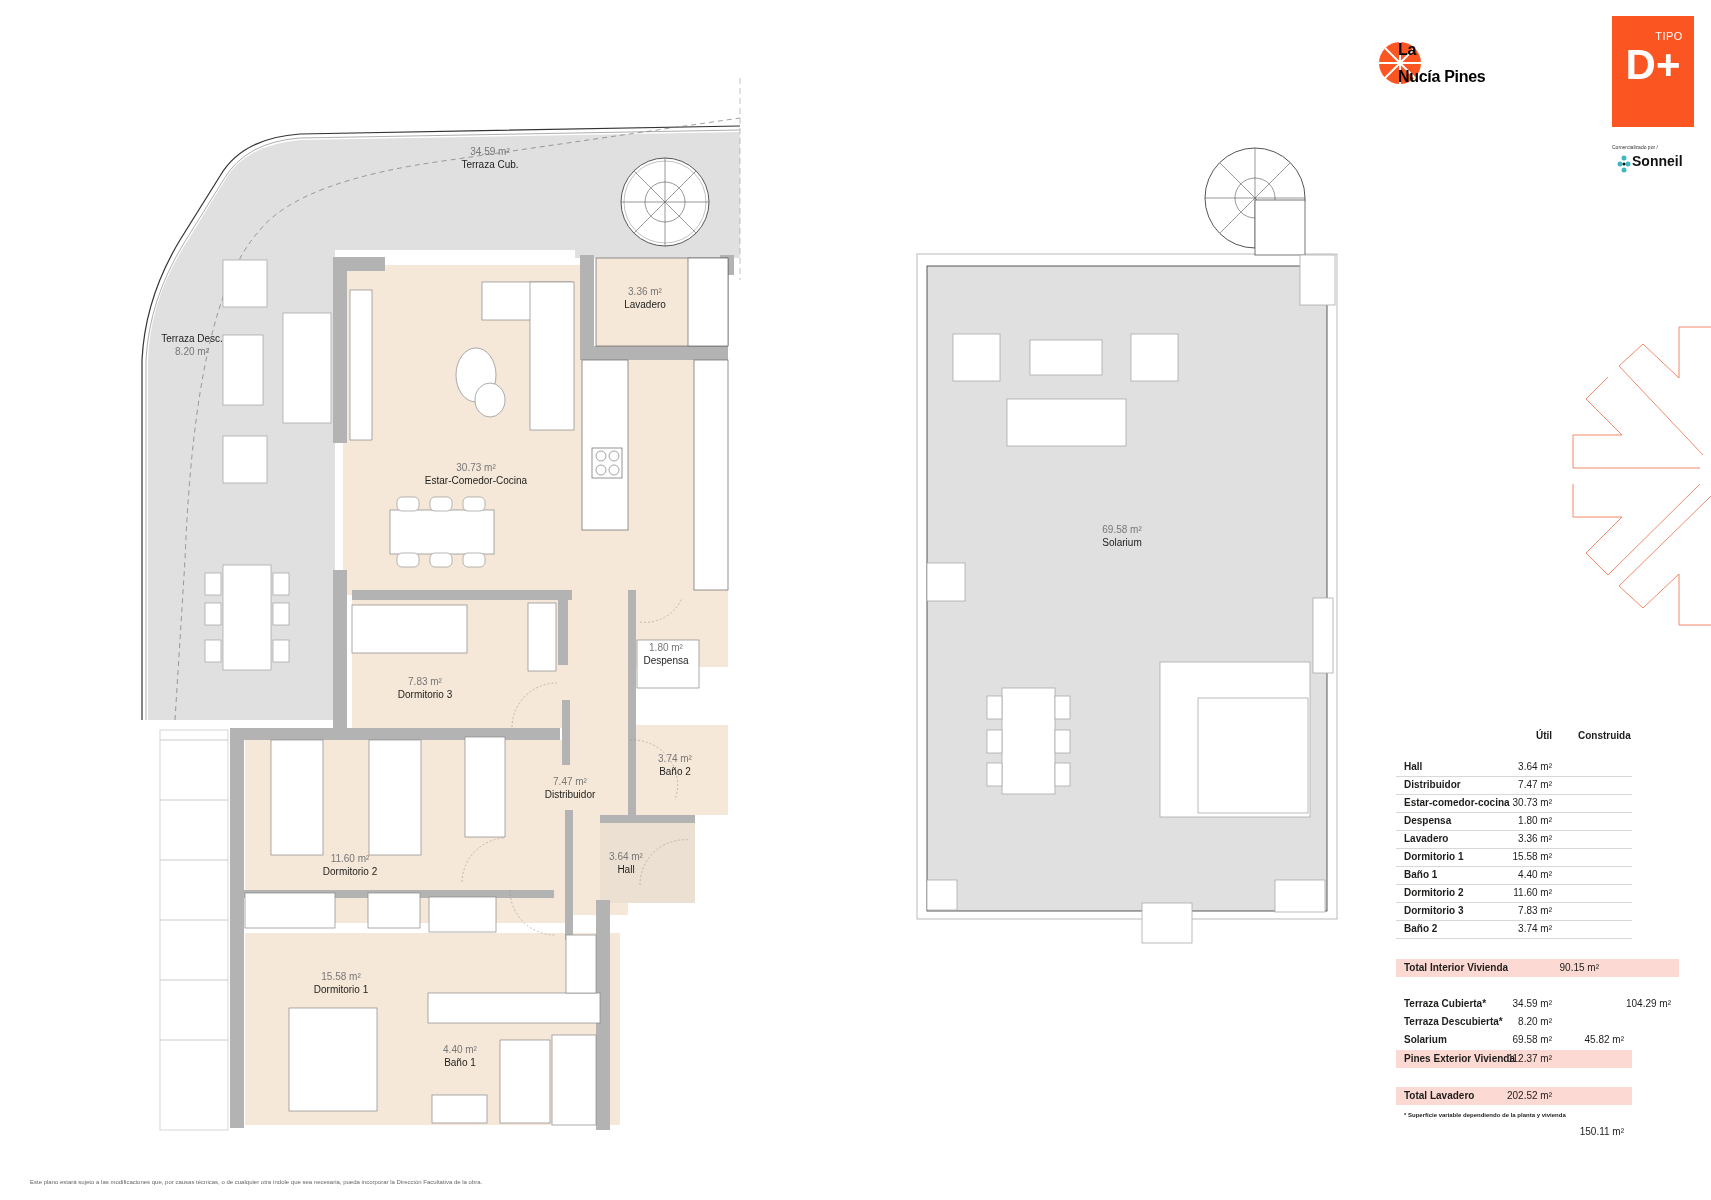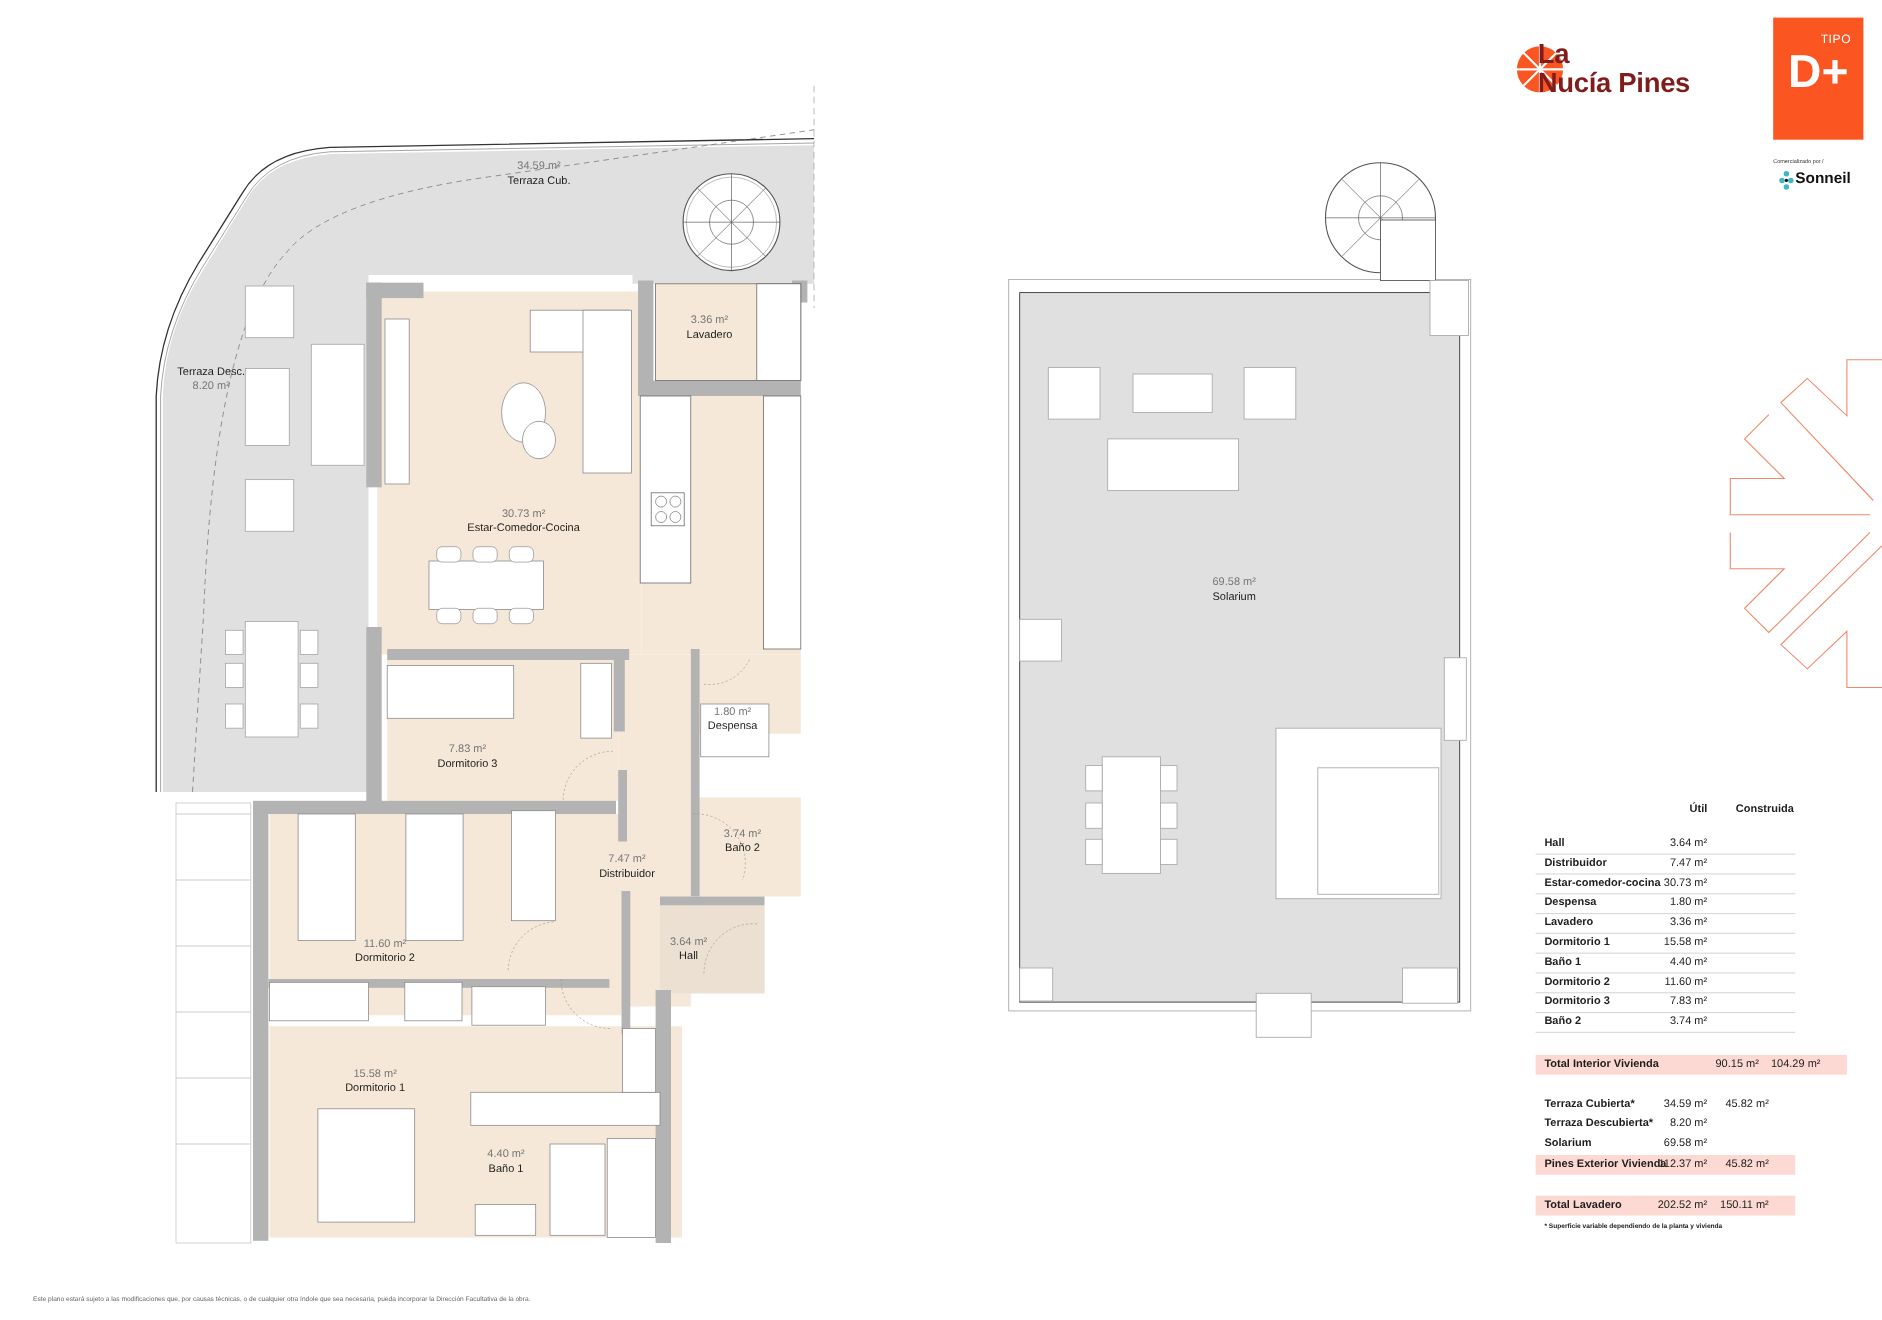--- a/index.html
+++ b/index.html
@@ -2,35 +2,35 @@
 <html><head>
 <meta charset="utf-8">
 <style>
   html, body { margin:0; padding:0; background:#ffffff; }
   body { width:1711px; height:1200px; position:relative; overflow:hidden; font-family:"Liberation Sans", sans-serif; color:#1d1d1b; }
   svg { position:absolute; overflow:visible; }
   .room-label { position:absolute; text-align:center; font-family:"Liberation Sans", sans-serif; line-height:1.25; }
   .room-area { display:block; font-size:10px; color:#777; }
   .room-name { display:block; font-size:10px; color:#1d1d1b; }
   
-  .logo-text { position:absolute; left:1398px; top:36px; font-size:25px; font-weight:bold; line-height:27px; color:#7f1d1d; letter-spacing:-0.3px; }
+  .logo-text { position:absolute; left:1398px; top:36px; font-size:16px; font-weight:bold; line-height:27px; color:#000000; letter-spacing:-0.3px; }
   .tipo-box { position:absolute; left:1612px; top:16px; width:82px; height:111px; background:#fb5522; color:#fff; text-align:center; }
   .tipo-small { display:block; font-size:11px; margin-top:14px; letter-spacing:0.5px;padding-left:32px; }
   .tipo-big { display:block; font-size:42px; font-weight:bold; line-height:42px; margin-top:2px; }
   .comm-label { position:absolute; left:1612px; top:144px; font-size:5px; color:#333; }
   .sonneil { position:absolute; left:1632px; top:153px; font-size:14px; font-weight:bold; color:#111; }
   
   .area-table { position:absolute; left:1396px; top:730px; width:236px; font-size:10px; }
   .area-table .hdr { position:absolute; top:0; font-weight:bold; font-size:10px; }
   .row { position:absolute; left:0; width:236px; height:18px; line-height:18px; font-weight:bold; }
   .row.line { border-bottom:1.5px solid #d8d8d8; }
   .row.total { background:#fcd9d2; }
   .row .lbl { position:absolute; left:8px; }
   .row .util { position:absolute; right:80px; font-weight:normal; text-align:right; }
-  .row .cons { position:absolute; right:24px; font-weight:normal; text-align:right; }
+  .row .cons { position:absolute; right:8px; font-weight:normal; text-align:right;margin-top:36px; }
   .footnote { position:absolute; left:1404px; top:1112px; font-size:6px; font-weight:bold; color:#222; }
   .disclaimer { position:absolute; left:30px; top:1179px; font-size:6px; color:#666; }
 </style>
 </head>
 <body>
 
 <svg width="1711" height="1200" viewBox="0 0 1711 1200" style="left:0;top:0;">
 
   <path d="M148,720 L148,360 Q150,300 185,245 L225,180 Q245,145 300,140 L740,132 L740,258 L575,258 L575,250 L335,250 L335,720 Z" fill="#e0e0e0" stroke="none"></path>
   <path d="M142,720 L142,360 Q145,298 180,240 L220,176 Q242,138 300,134 L740,126" fill="none" stroke="#333" stroke-width="1.2"></path>

